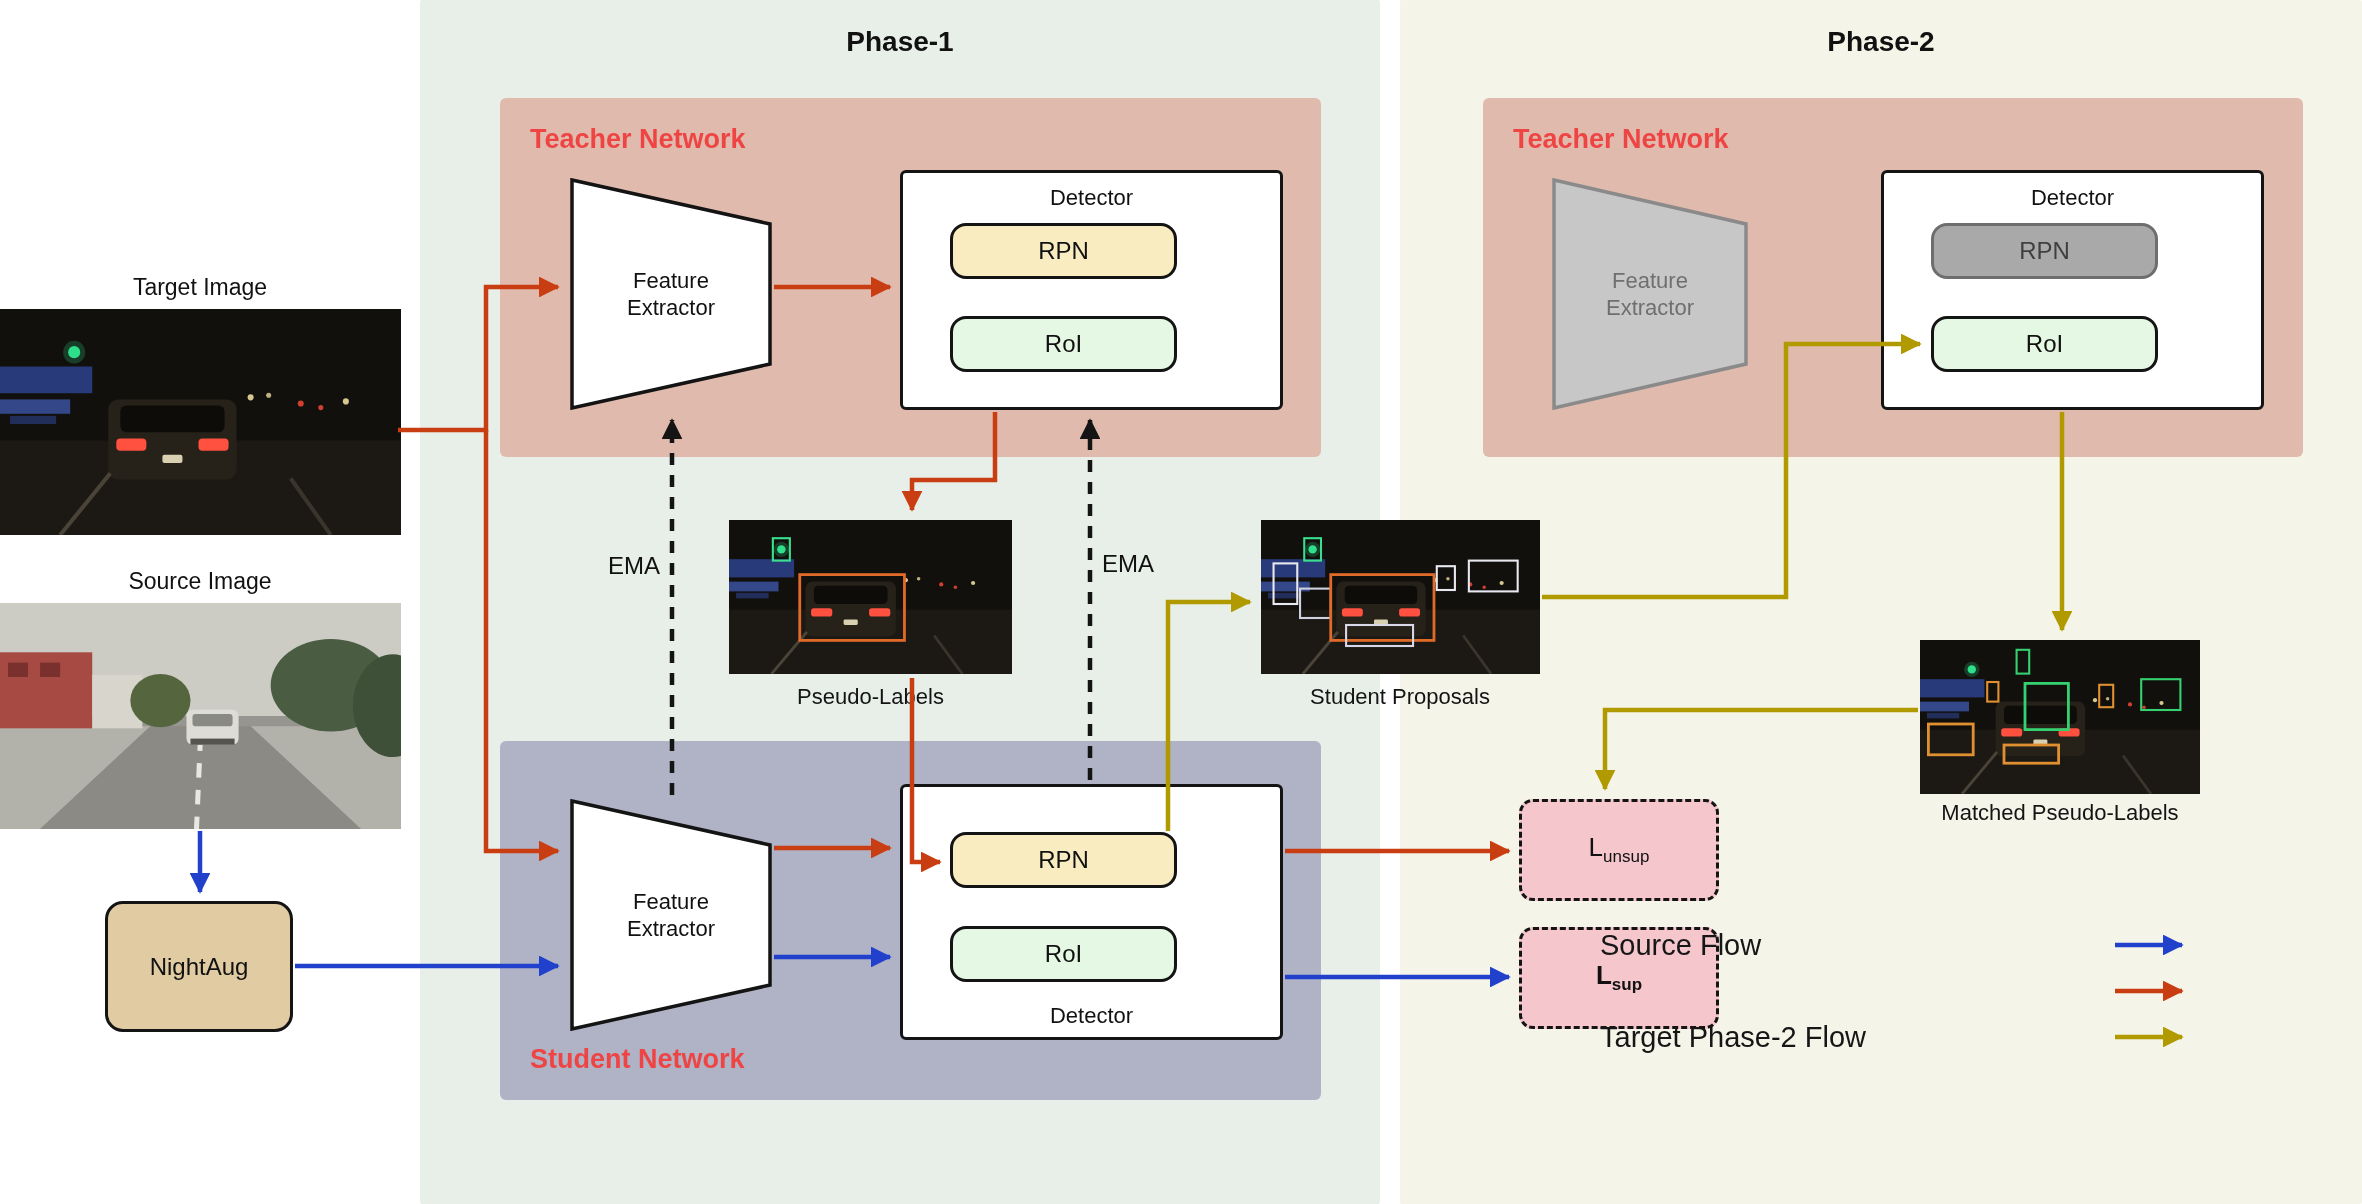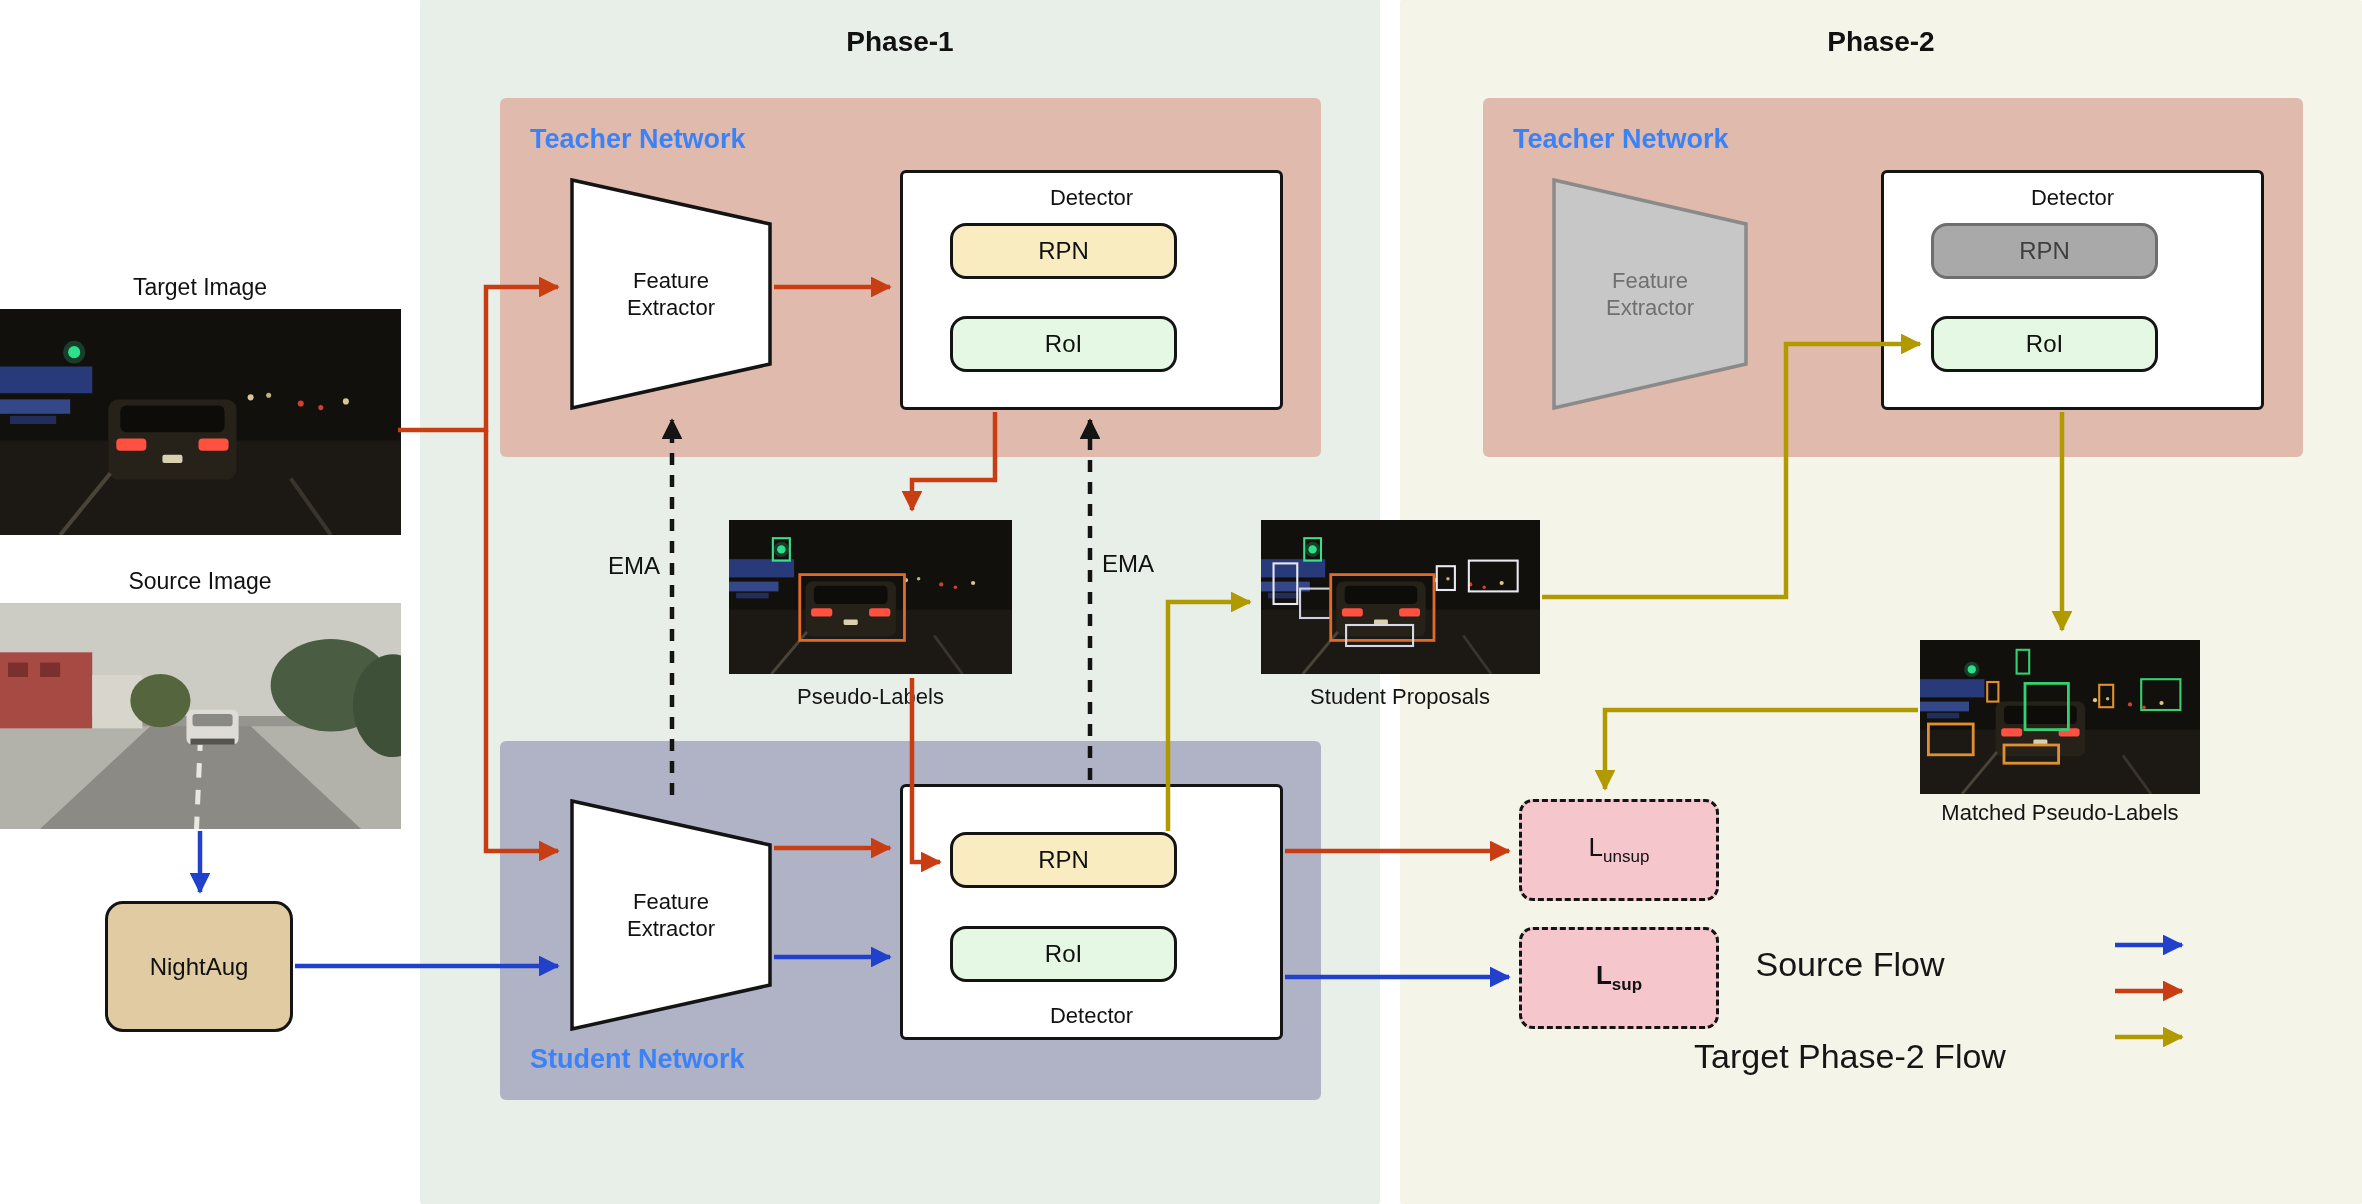--- a/index.html
+++ b/index.html
@@ -7,21 +7,21 @@
     position:relative;width:2362px;height:1204px;overflow:hidden;
     font-family:"Liberation Sans",sans-serif;color:#111;background:#ffffff;
   }
   .bg{position:absolute;top:0;height:1204px;border-radius:2px;}
   .phase1-bg{left:420px;width:960px;background:#e8efe9;}
   .phase2-bg{left:1400px;width:962px;background:#f5f4e8;}
   .phase-title{position:absolute;top:26px;font-size:28px;font-weight:bold;text-align:center;}
   .net-block{position:absolute;border-radius:6px;}
   .teacher-bg{background:#e0bbad;}
   .student-bg{background:#b0b2c6;}
-  .net-title{position:absolute;font-size:27px;font-weight:bold;color:#3b82f6;}
+  .net-title{position:absolute;font-size:27px;font-weight:bold;color:#ef4444;}
   .img-label{position:absolute;font-size:23px;text-align:center;}
   .caption{position:absolute;font-size:22px;text-align:center;color:#141414;}
   .photo{position:absolute;}
   .photo svg{display:block;width:100%;height:100%;}
   .trap{position:absolute;}
   .trap svg{position:absolute;inset:0;width:100%;height:100%;}
   .trap-label{position:absolute;inset:0;display:flex;align-items:center;justify-content:center;
     text-align:center;font-size:22px;padding:0 34px;line-height:1.25;}
   .trap-label.gray{color:#6f6f6f;}
   .detector{position:absolute;background:#ffffff;border:3.5px solid #141414;border-radius:6px;box-sizing:border-box;}
@@ -32,21 +32,21 @@
   .pill.roi{background:#e5f8e3;}
   .pill.rpn-gray{background:#a9a9a9;border-color:#6e6e6e;color:#3f3f3f;}
   .nightaug{position:absolute;left:105px;top:901px;width:188px;height:131px;background:#e0cba2;
     border:3.5px solid #141414;border-radius:18px;box-sizing:border-box;
     display:flex;align-items:center;justify-content:center;font-size:24px;}
   .loss{position:absolute;width:200px;height:102px;background:#f5c7cc;border:3.5px dashed #141414;
     border-radius:14px;box-sizing:border-box;display:flex;align-items:center;justify-content:center;}
   .loss-text{font-size:26px;}
   .loss-text sub{font-size:17px;}
   .ema-label{position:absolute;font-size:24px;}
-  .legend-label{position:absolute;left:1600px;width:500px;text-align:center;font-size:34px;color:#161616;margin-top:16px;}
+  .legend-label{position:absolute;left:1600px;width:500px;text-align:left;font-size:29px;color:#161616;}
   #arrows{position:absolute;left:0;top:0;pointer-events:none;}
   .sprite{position:absolute;width:0;height:0;overflow:hidden;}
 </style>
 </head>
 <body>
 
 <div id="canvas">
 
   <svg class="sprite" aria-hidden="true">
     <defs>

